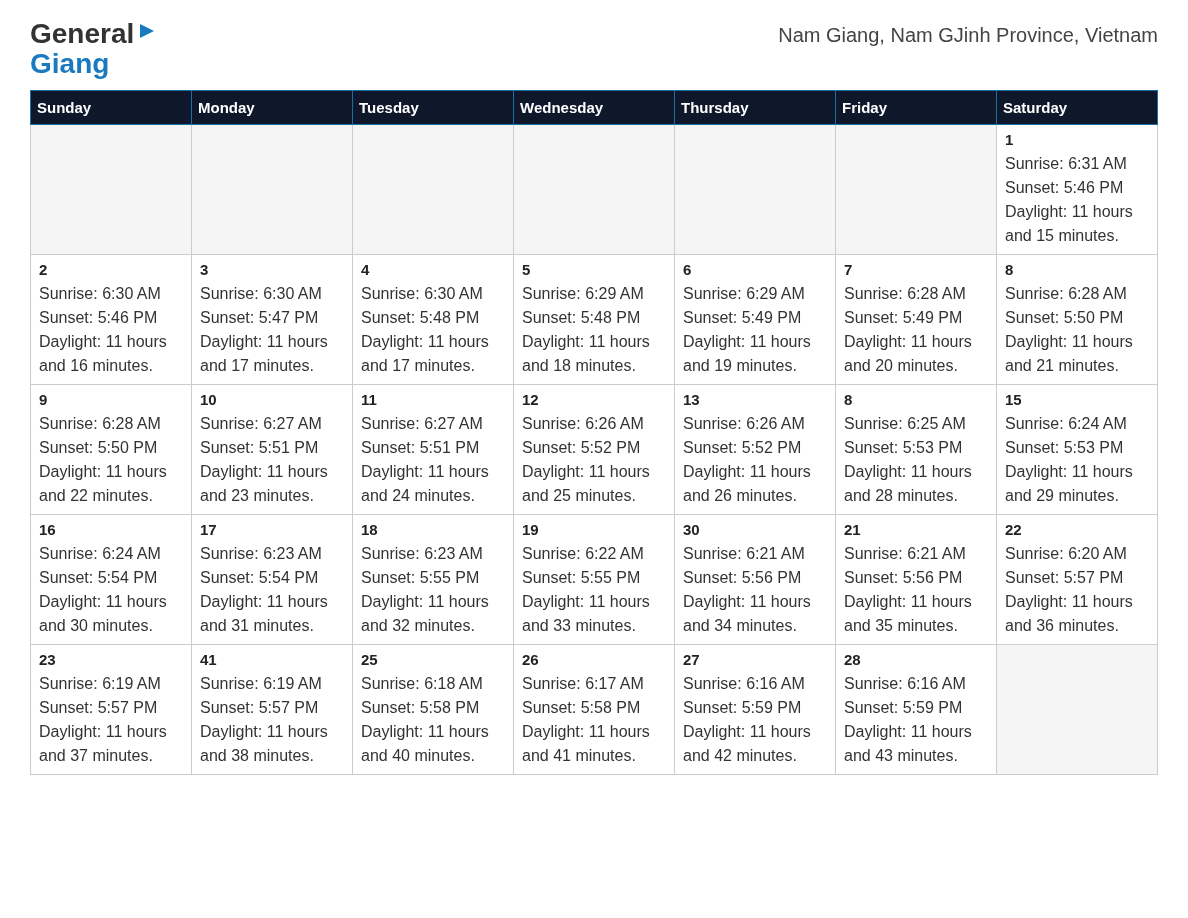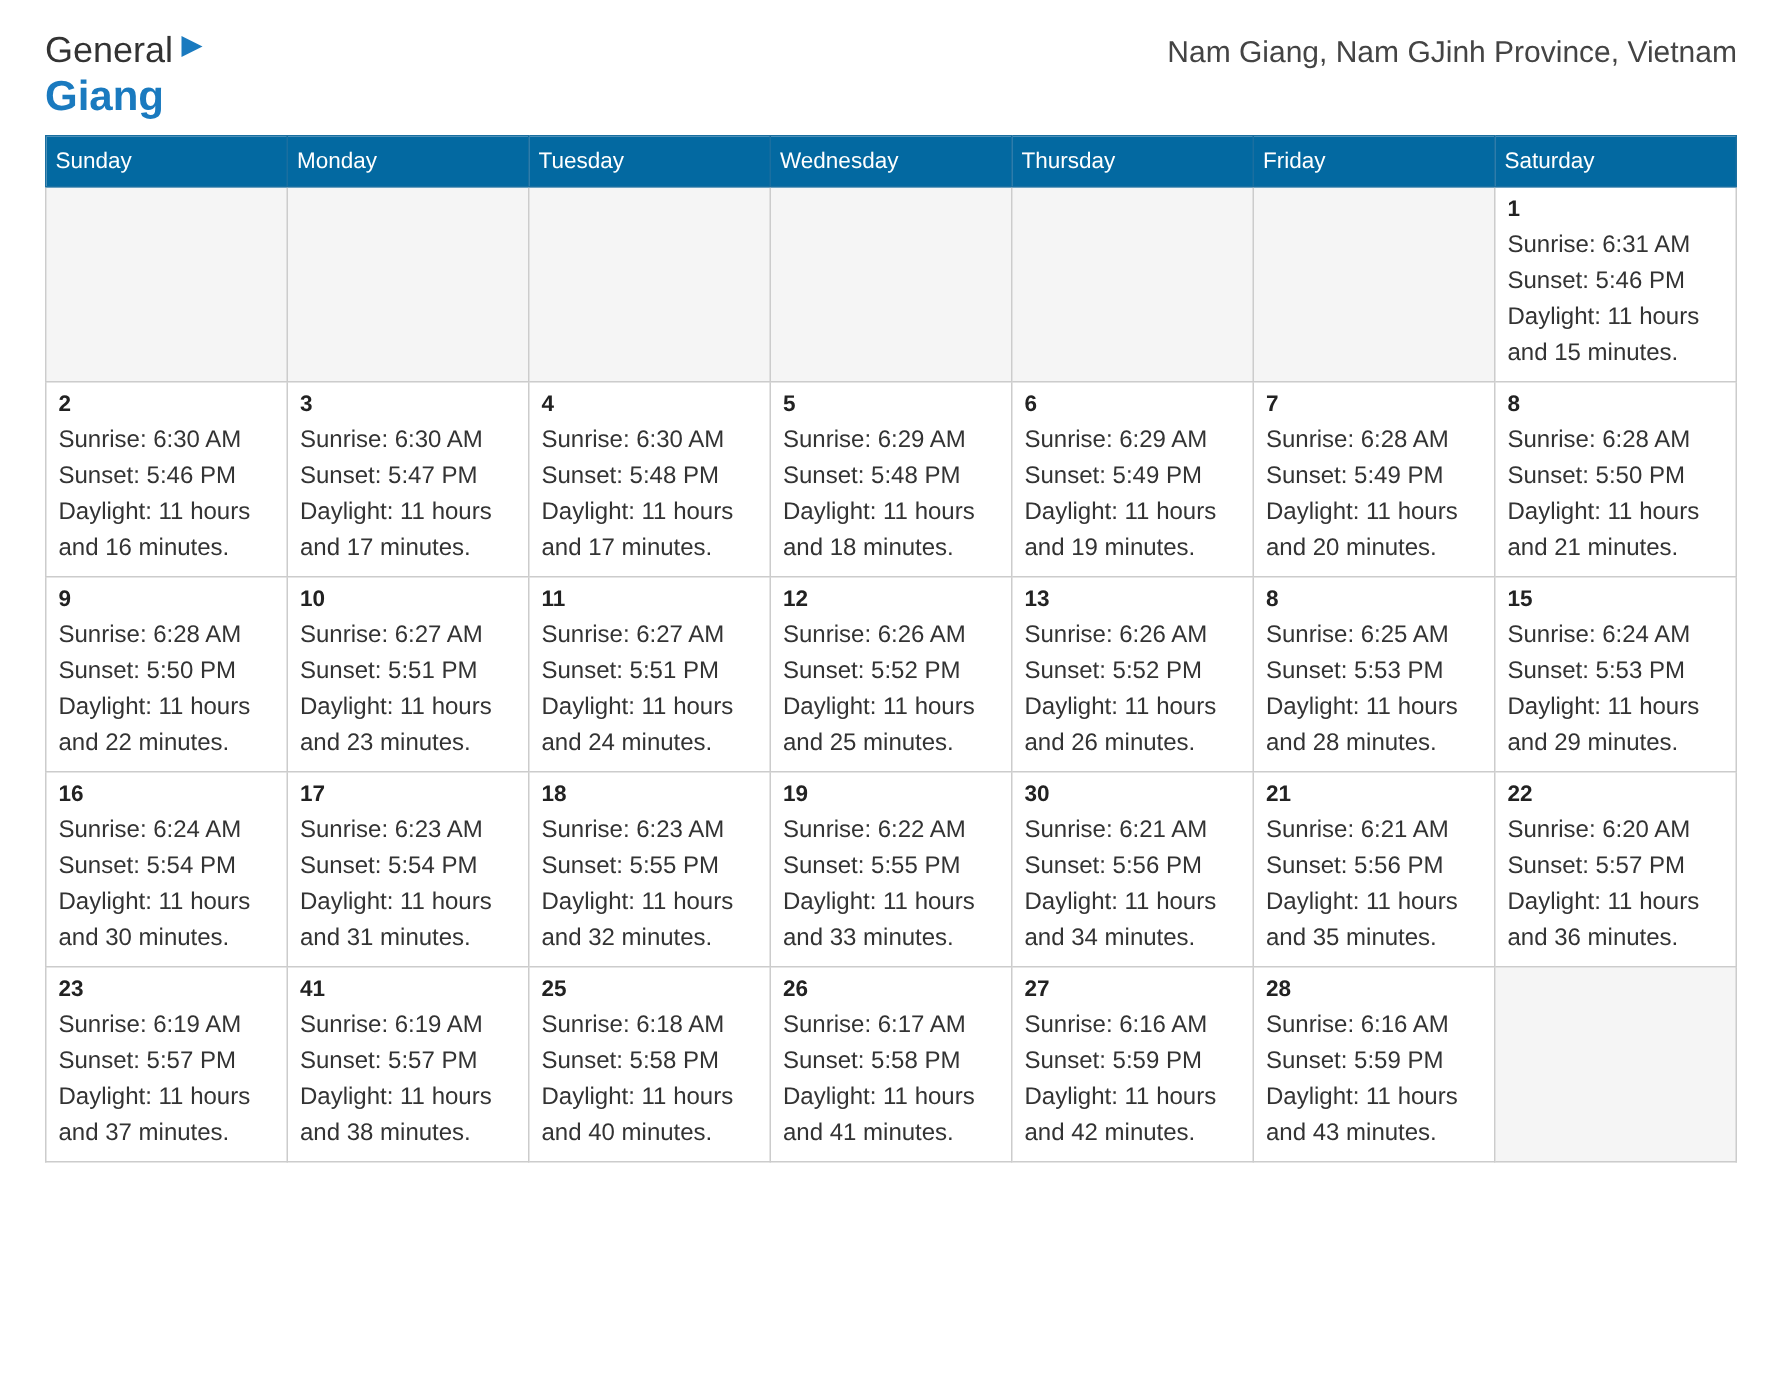--- a/index.html
+++ b/index.html
@@ -15,22 +15,22 @@
       justify-content: space-between;
       align-items: flex-start;
       margin-bottom: 10px;
     }
     .logo {
       display: flex;
       flex-direction: column;
       align-items: flex-start;
     }
     .logo-text {
-      font-size: 24px;
-      font-weight: normal;
+      font-size: 28px;
+      font-weight: bold;
       color: #333;
       line-height: 1;
     }
     .logo-line2 {
       color: #1a7abf;
       font-size: 28px;
       font-weight: bold;
     }
     .title-block {
       text-align: right;
@@ -45,24 +45,24 @@
       font-size: 20px;
       color: #444;
       margin-top: 4px;
     }
     .calendar {
       width: 100%;
       border-collapse: collapse;
       margin-top: 10px;
     }
     .calendar th {
-      background: #0369a1;
+      background: #0f172a;
       color: #fff;
       font-size: 15px;
-      font-weight: normal;
+      font-weight: bold;
       padding: 8px 6px;
       text-align: left;
       border: 1px solid #1a6fa0;
     }
     .calendar td {
       vertical-align: top;
       padding: 6px 8px;
       border: 1px solid #ccc;
       width: 14.28%;
       min-height: 90px;

